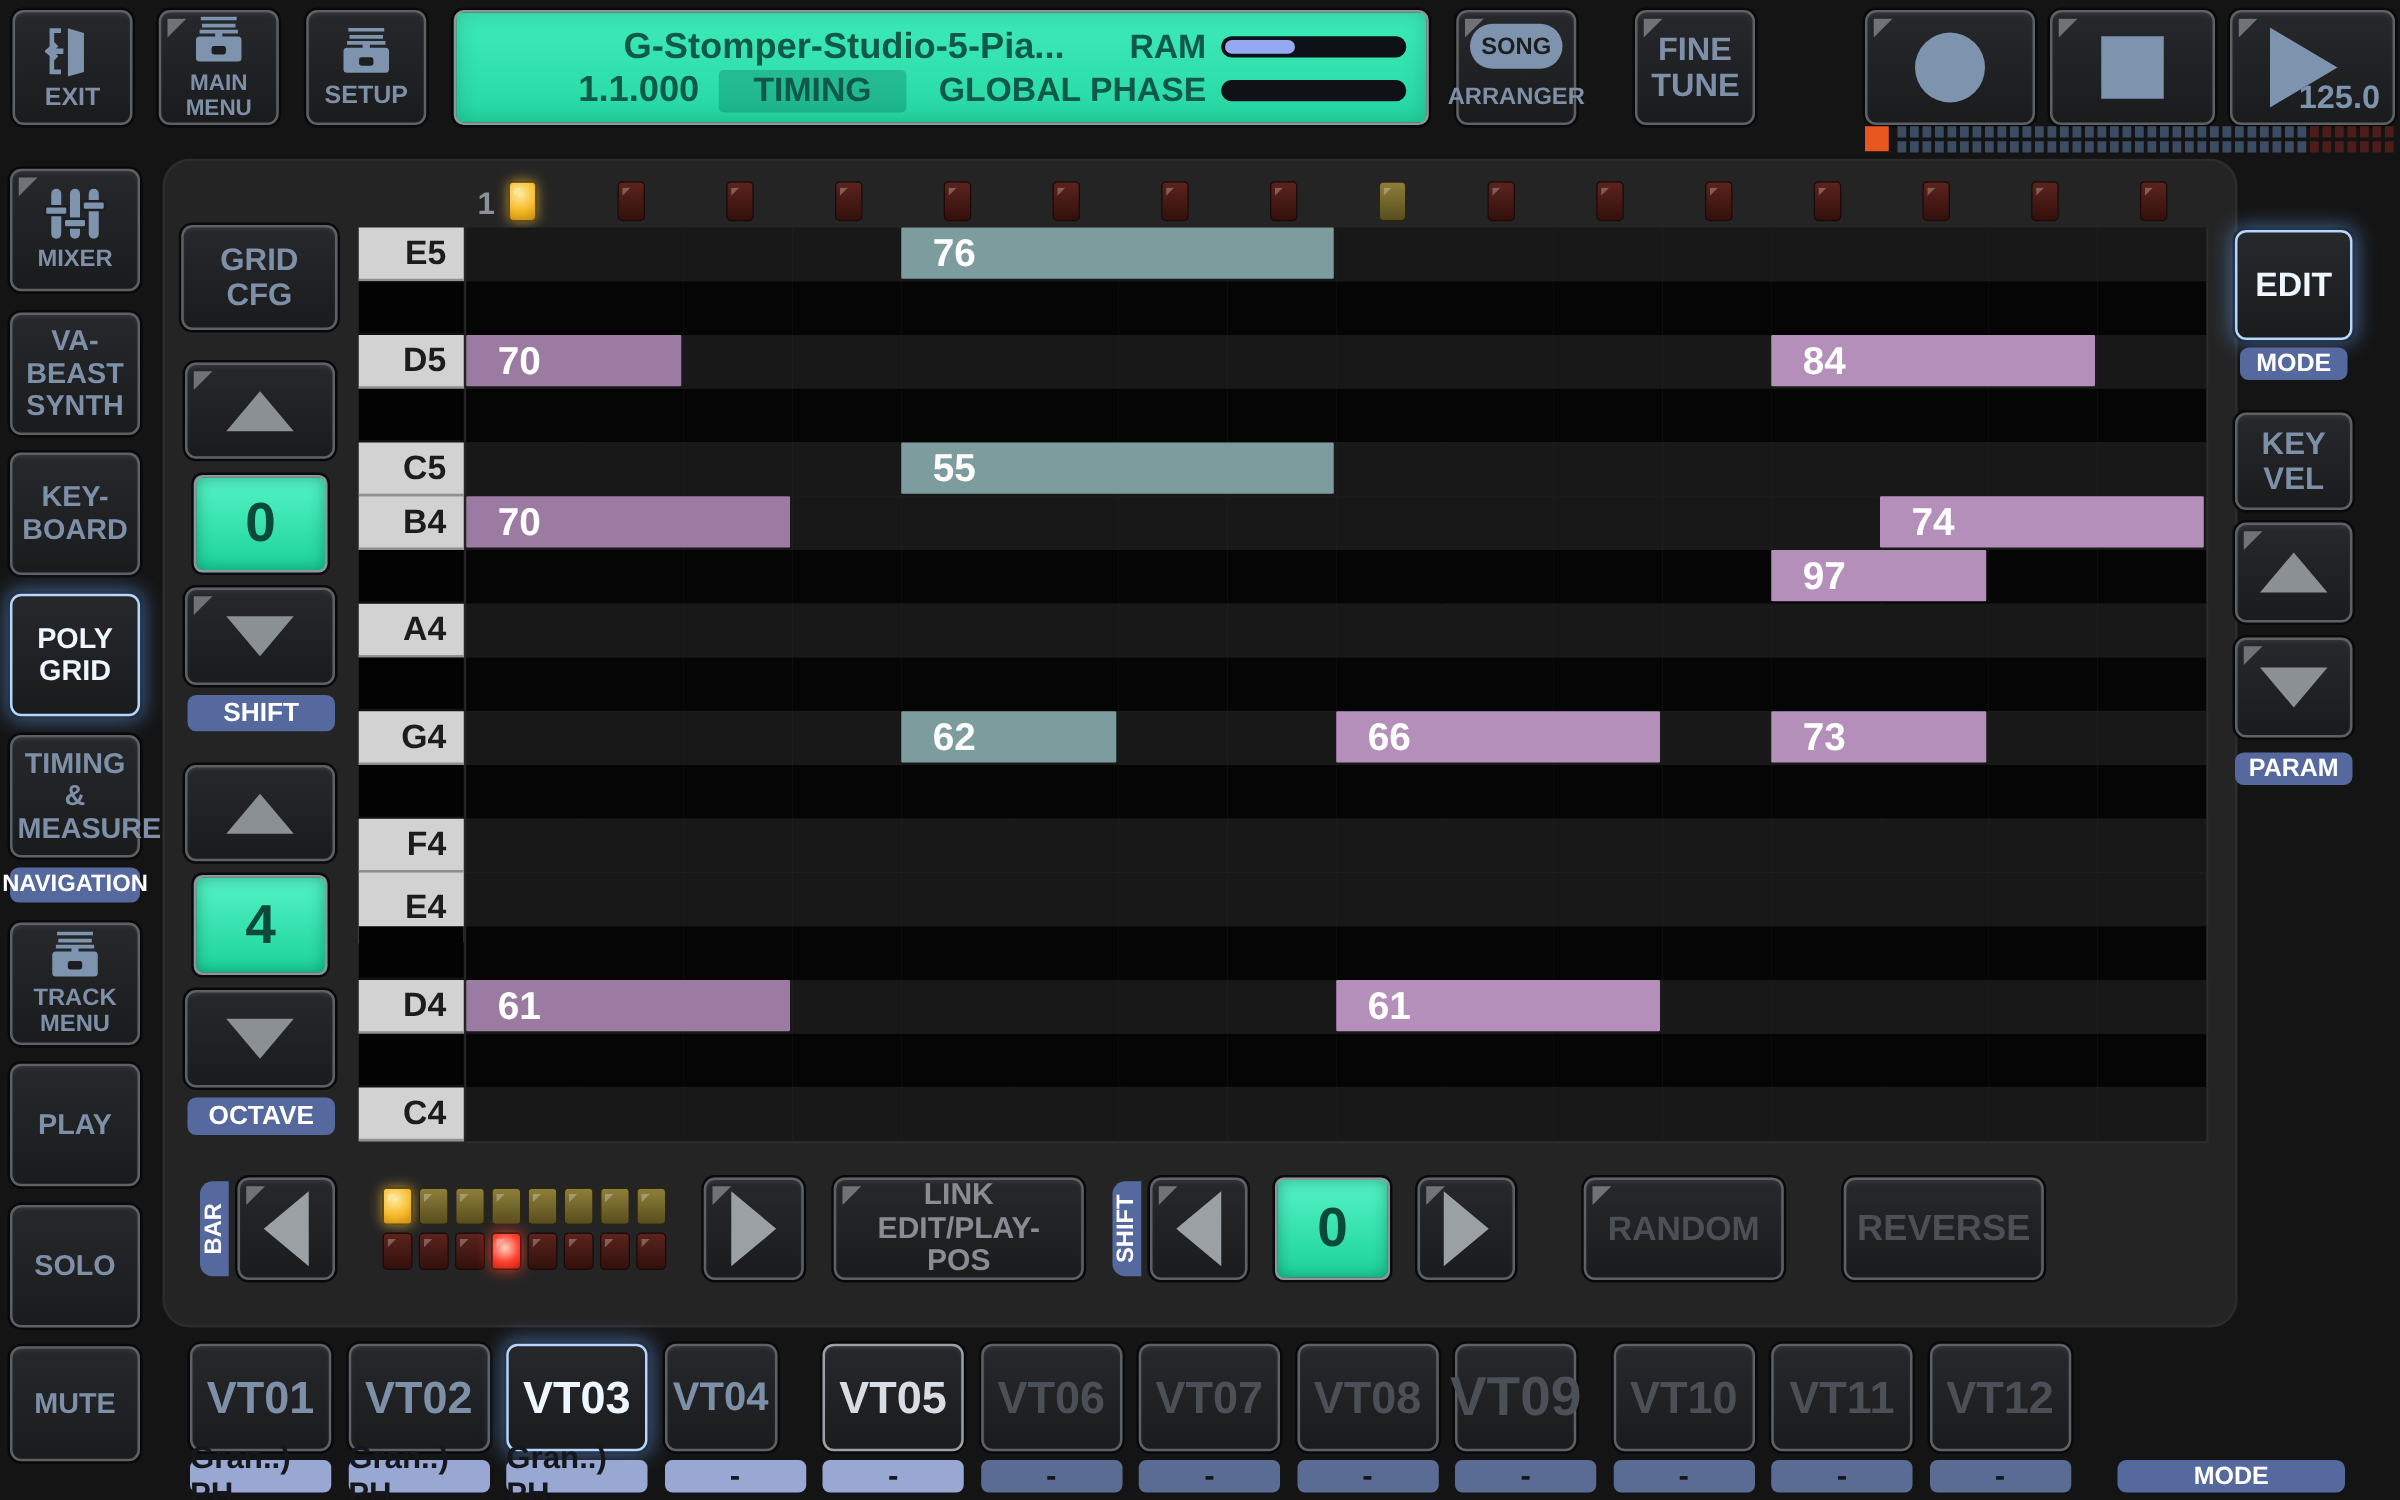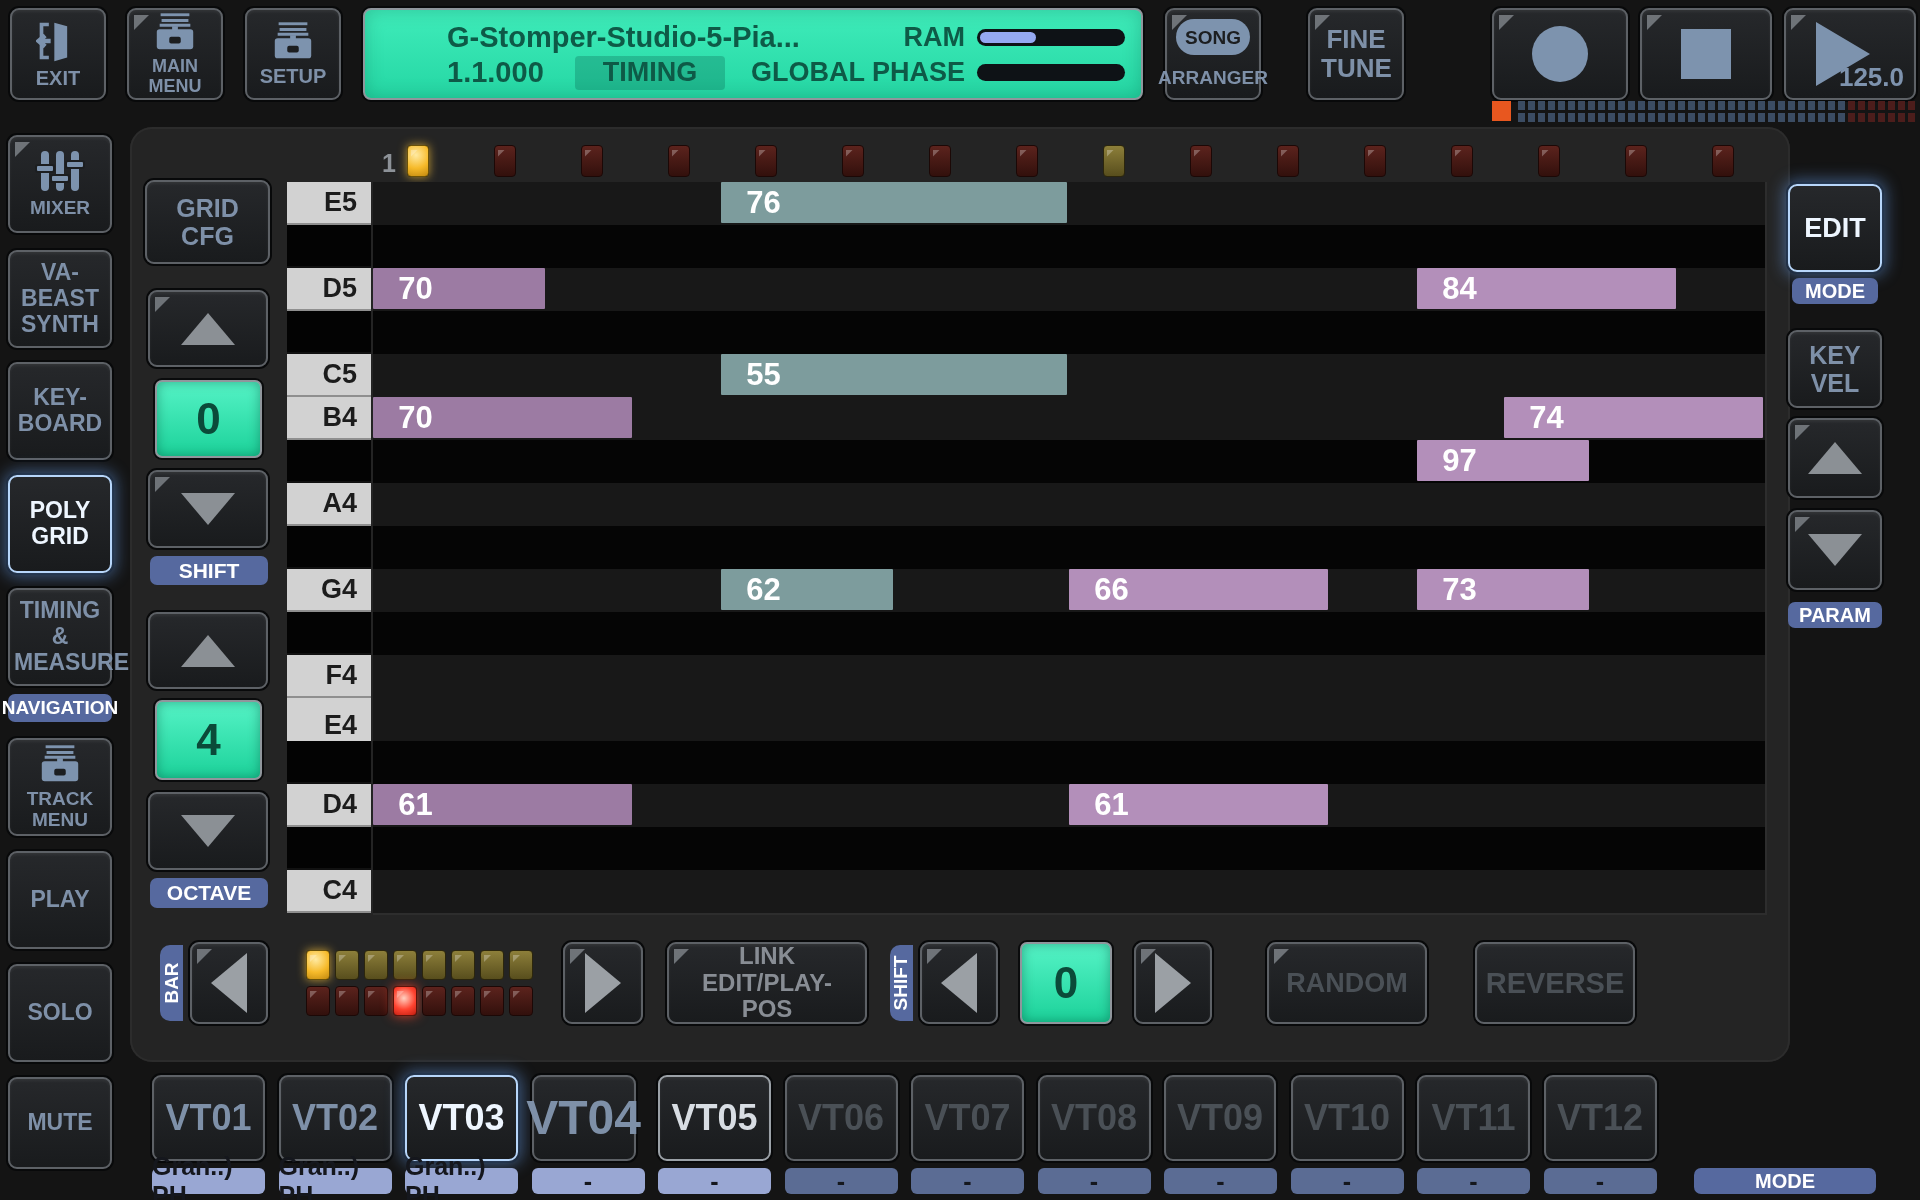--- a/index.html
+++ b/index.html
@@ -24,21 +24,21 @@
        box-shadow:inset 0 0 12px rgba(0,60,45,.4),0 0 0 2px #0a0b0c;font-size:44px;}
   .vtab{background:#56699f;border-radius:10px 0 0 10px;display:flex;align-items:center;justify-content:center;}
   .vtab span{transform:rotate(-90deg);white-space:nowrap;color:#fff;font-weight:bold;font-size:19px;}
   .tri-up{width:0;height:0;border-left:27px solid transparent;border-right:27px solid transparent;border-bottom:32px solid #8b9095;}
   .tri-down{width:0;height:0;border-left:27px solid transparent;border-right:27px solid transparent;border-top:32px solid #8b9095;}
   .tri-left{width:0;height:0;border-top:30px solid transparent;border-bottom:30px solid transparent;border-right:36px solid #9ba0a5;}
   .tri-right{width:0;height:0;border-top:30px solid transparent;border-bottom:30px solid transparent;border-left:36px solid #9ba0a5;}
   
   .display{background:linear-gradient(180deg,#3fecba,#25d7a4);border:2px solid #8f969c;border-radius:8px;
        box-shadow:0 0 0 2px #08090a,inset 0 0 18px rgba(0,70,50,.25);padding:10px 16px 8px 82px;
-       display:flex;flex-direction:column;justify-content:space-between;color:#0e5a47;}
+       display:flex;flex-direction:column;justify-content:space-between;color:#0e5a47;text-align:center;}
   .drow{display:flex;align-items:center;height:36px;}
   .dtitle{font-size:29px;font-weight:bold;flex:1;}
   .dlabel{font-size:27px;font-weight:bold;margin-right:12px;}
   .dbar{width:148px;height:17px;background:#0e1216;border-radius:9px;overflow:hidden;position:relative;}
   .dbar i{position:absolute;left:3px;top:3px;bottom:3px;background:#95a9f2;border-radius:6px;}
   .dpos{font-size:29px;font-weight:bold;width:128px;}
   .dmode{background:rgba(8,95,74,.28);border-radius:4px;width:150px;height:34px;display:flex;align-items:center;
        justify-content:center;font-size:27px;font-weight:bold;}
   .spacer{flex:1;}
   
@@ -741,41 +741,41 @@
       </div>
       <div class="track-strip strip-light" style="left: 152px; top: 1168px; width: 113px; height: 26px;">Gran..) PH</div>
       <div class="abs btn" style="left: 278.5px; top: 1075px; width: 113px; height: 86px; font-size: 36px;">
         <span>VT02</span>
       </div>
       <div class="track-strip strip-light" style="left: 278.5px; top: 1168px; width: 113px; height: 26px;">Gran..) PH</div>
       <div class="abs btn sel" style="left: 405px; top: 1075px; width: 113px; height: 86px; font-size: 36px;">
         <span>VT03</span>
       </div>
       <div class="track-strip strip-light" style="left: 405px; top: 1168px; width: 113px; height: 26px;">Gran..) PH</div>
-      <div class="abs btn" style="left: 531.5px; top: 1075px; width: 104px; height: 86px; font-size: 48px;">
+      <div class="abs btn" style="left: 531.5px; top: 1075px; width: 90px; height: 86px; font-size: 32px;">
         <span>VT04</span>
       </div>
       <div class="track-strip strip-light" style="left: 531.5px; top: 1168px; width: 113px; height: 26px;">-</div>
       <div class="abs btn hilite" style="left: 658px; top: 1075px; width: 113px; height: 86px; font-size: 36px;">
         <span>VT05</span>
       </div>
       <div class="track-strip strip-light" style="left: 658px; top: 1168px; width: 113px; height: 26px;">-</div>
       <div class="abs btn dim" style="left: 784.5px; top: 1075px; width: 113px; height: 86px; font-size: 36px;">
         <span>VT06</span>
       </div>
       <div class="track-strip strip-dark" style="left: 784.5px; top: 1168px; width: 113px; height: 26px;">-</div>
       <div class="abs btn dim" style="left: 911px; top: 1075px; width: 113px; height: 86px; font-size: 36px;">
         <span>VT07</span>
       </div>
       <div class="track-strip strip-dark" style="left: 911px; top: 1168px; width: 113px; height: 26px;">-</div>
       <div class="abs btn dim" style="left: 1037.5px; top: 1075px; width: 113px; height: 86px; font-size: 36px;">
         <span>VT08</span>
       </div>
       <div class="track-strip strip-dark" style="left: 1037.5px; top: 1168px; width: 113px; height: 26px;">-</div>
-      <div class="abs btn dim" style="left: 1164px; top: 1075px; width: 112px; height: 86px; font-size: 36px; justify-content: center;">
+      <div class="abs btn dim" style="left: 1164px; top: 1075px; width: 97px; height: 86px; font-size: 44px; justify-content: center;">
         <span>VT09</span>
       </div>
       <div class="track-strip strip-dark" style="left: 1164px; top: 1168px; width: 113px; height: 26px;">-</div>
       <div class="abs btn dim" style="left: 1290.5px; top: 1075px; width: 113px; height: 86px; font-size: 36px;">
         <span>VT10</span>
       </div>
       <div class="track-strip strip-dark" style="left: 1290.5px; top: 1168px; width: 113px; height: 26px;">-</div>
       <div class="abs btn dim" style="left: 1417px; top: 1075px; width: 113px; height: 86px; font-size: 36px;">
         <span>VT11</span>
       </div>

